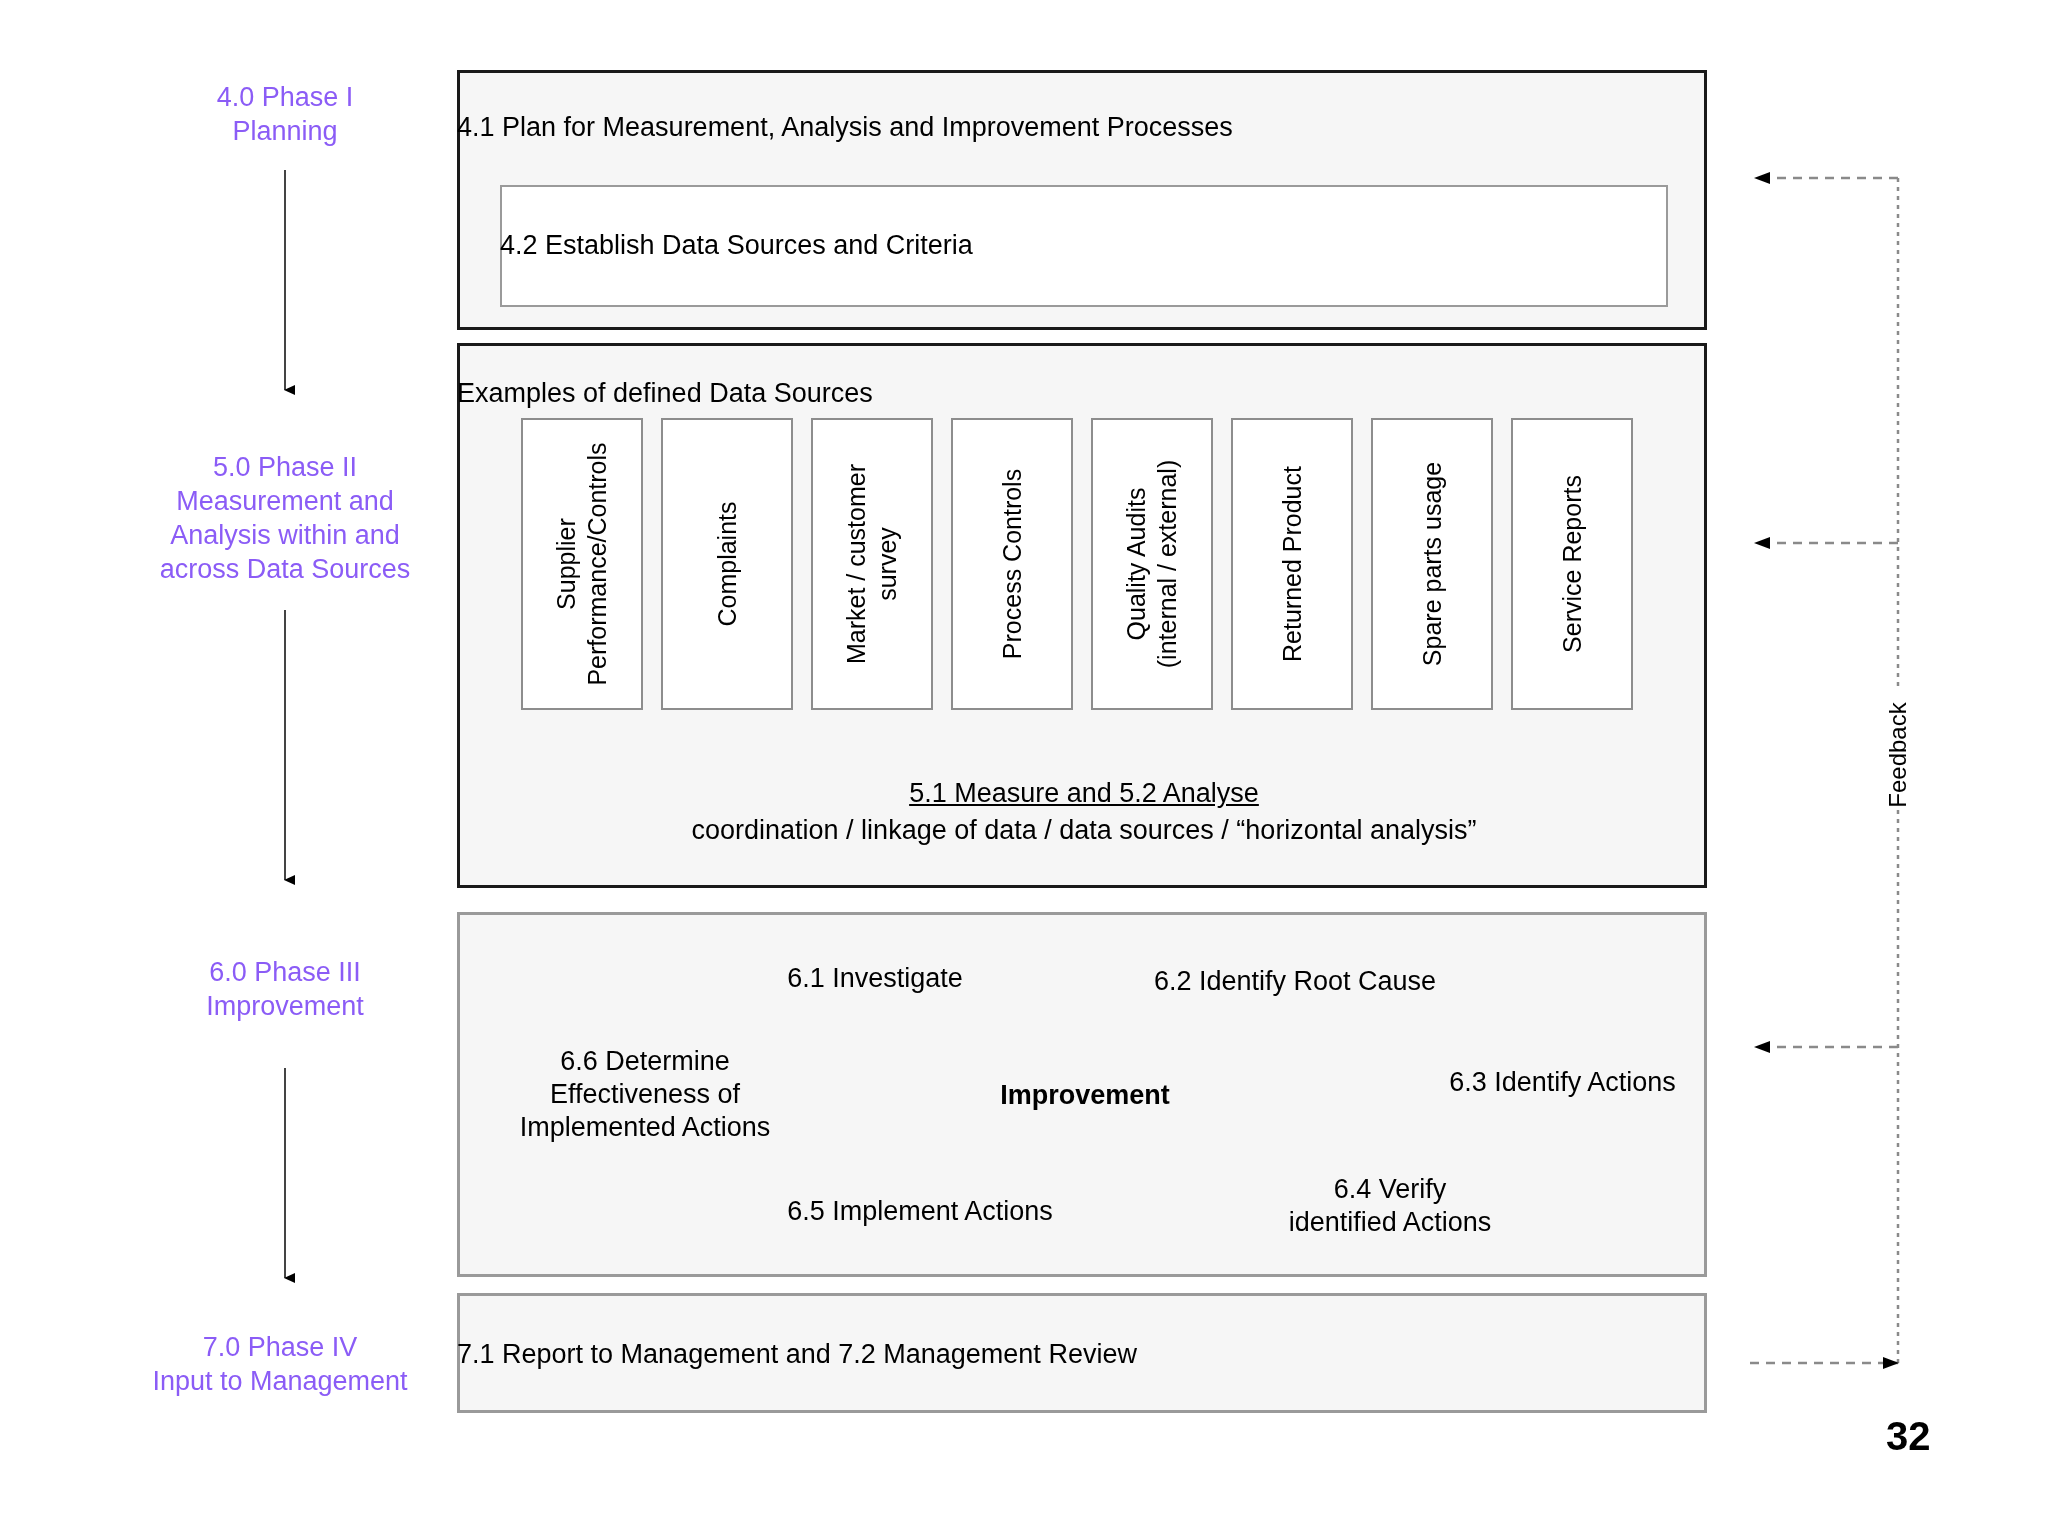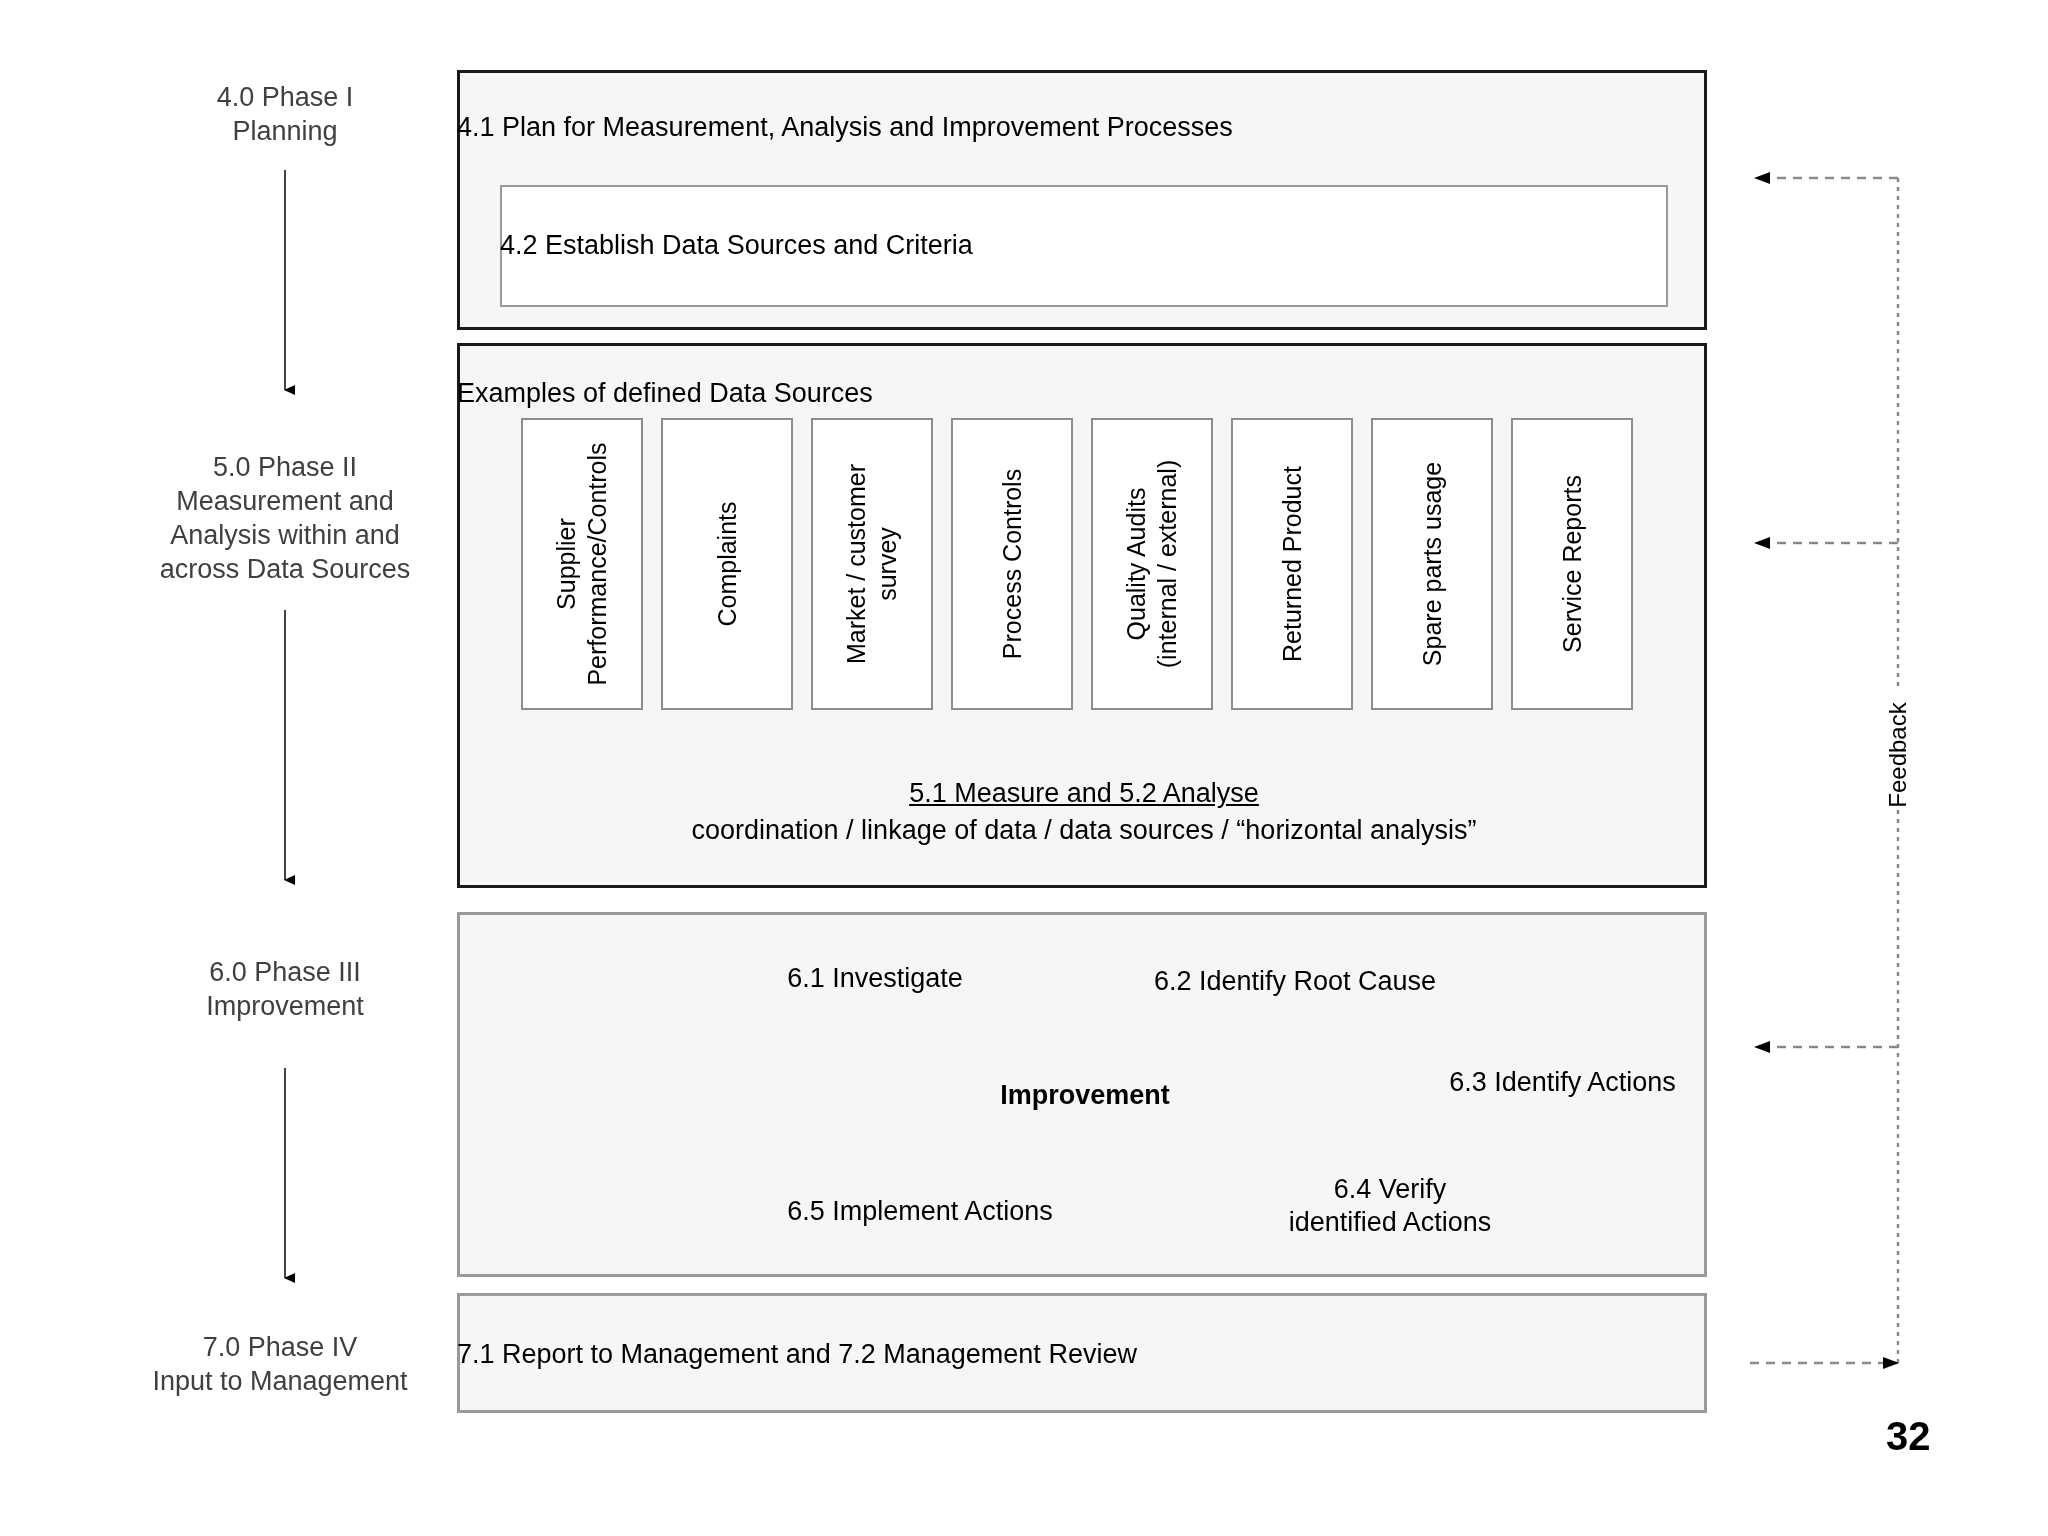--- a/index.html
+++ b/index.html
@@ -3,21 +3,21 @@
 <meta charset="utf-8">
 <style>
   html,body{margin:0;padding:0;background:#ffffff;}
   body{width:2048px;height:1536px;position:relative;
        font-family:"Liberation Sans","DejaVu Sans",sans-serif;color:#000;}
   #stage{position:absolute;left:0;top:0;width:2048px;height:1536px;overflow:hidden;}
 
   .abs{position:absolute;}
 
   
-  .phase-label{font-size:27px;line-height:34px;text-align:center;color:#404040;}
+  .phase-label{font-size:27px;line-height:34px;text-align:center;color:#8b5cf6;}
 
   
   .stage-box{background:#f6f6f6;border:3px solid #1a1a1a;box-sizing:border-box;}
   .stage-box.light{border:3px solid #9a9a9a;}
 
   
   .inner-white{background:#ffffff;border:2px solid #9a9a9a;box-sizing:border-box;}
 
   
   .ds-box{background:#ffffff;border:2px solid #8d8d8d;box-sizing:border-box;
@@ -163,20 +163,21 @@
   <div class="abs cycle-text" style="left:760px;top:962px;width:230px;">6.1 Investigate</div>
 
   <div class="abs cycle-text" style="left:1150px;top:965px;width:290px;">6.2 Identify Root Cause</div>
 
   <div class="abs cycle-text" style="left:1440px;top:1066px;width:245px;">6.3 Identify Actions</div>
 
   <div class="abs cycle-text" style="left:1280px;top:1173px;width:220px;">6.4 Verify<br>identified Actions</div>
 
   <div class="abs cycle-text" style="left:770px;top:1195px;width:300px;">6.5 Implement Actions</div>
 
+  <div class="abs cycle-text" style="left:510px;top:1045px;width:270px;">6.6 Determine<br>Effectiveness of<br>Implemented Actions</div>
 
   <div class="abs improvement-word" style="left:960px;top:1080px;width:250px;">Improvement</div>
 
   <div class="abs stage-box light" style="left:457px;top:1293px;width:1250px;height:120px;"></div>
 
   <div class="abs box-title" style="left:457px;top:1337px;width:1250px;">7.1 Report to Management and 7.2 Management Review</div>
 
   <div class="abs" style="left:1838px;top:700px;width:120px;height:110px;
               display:flex;align-items:center;justify-content:center;">
     <span class="feedback-label">Feedback</span>

